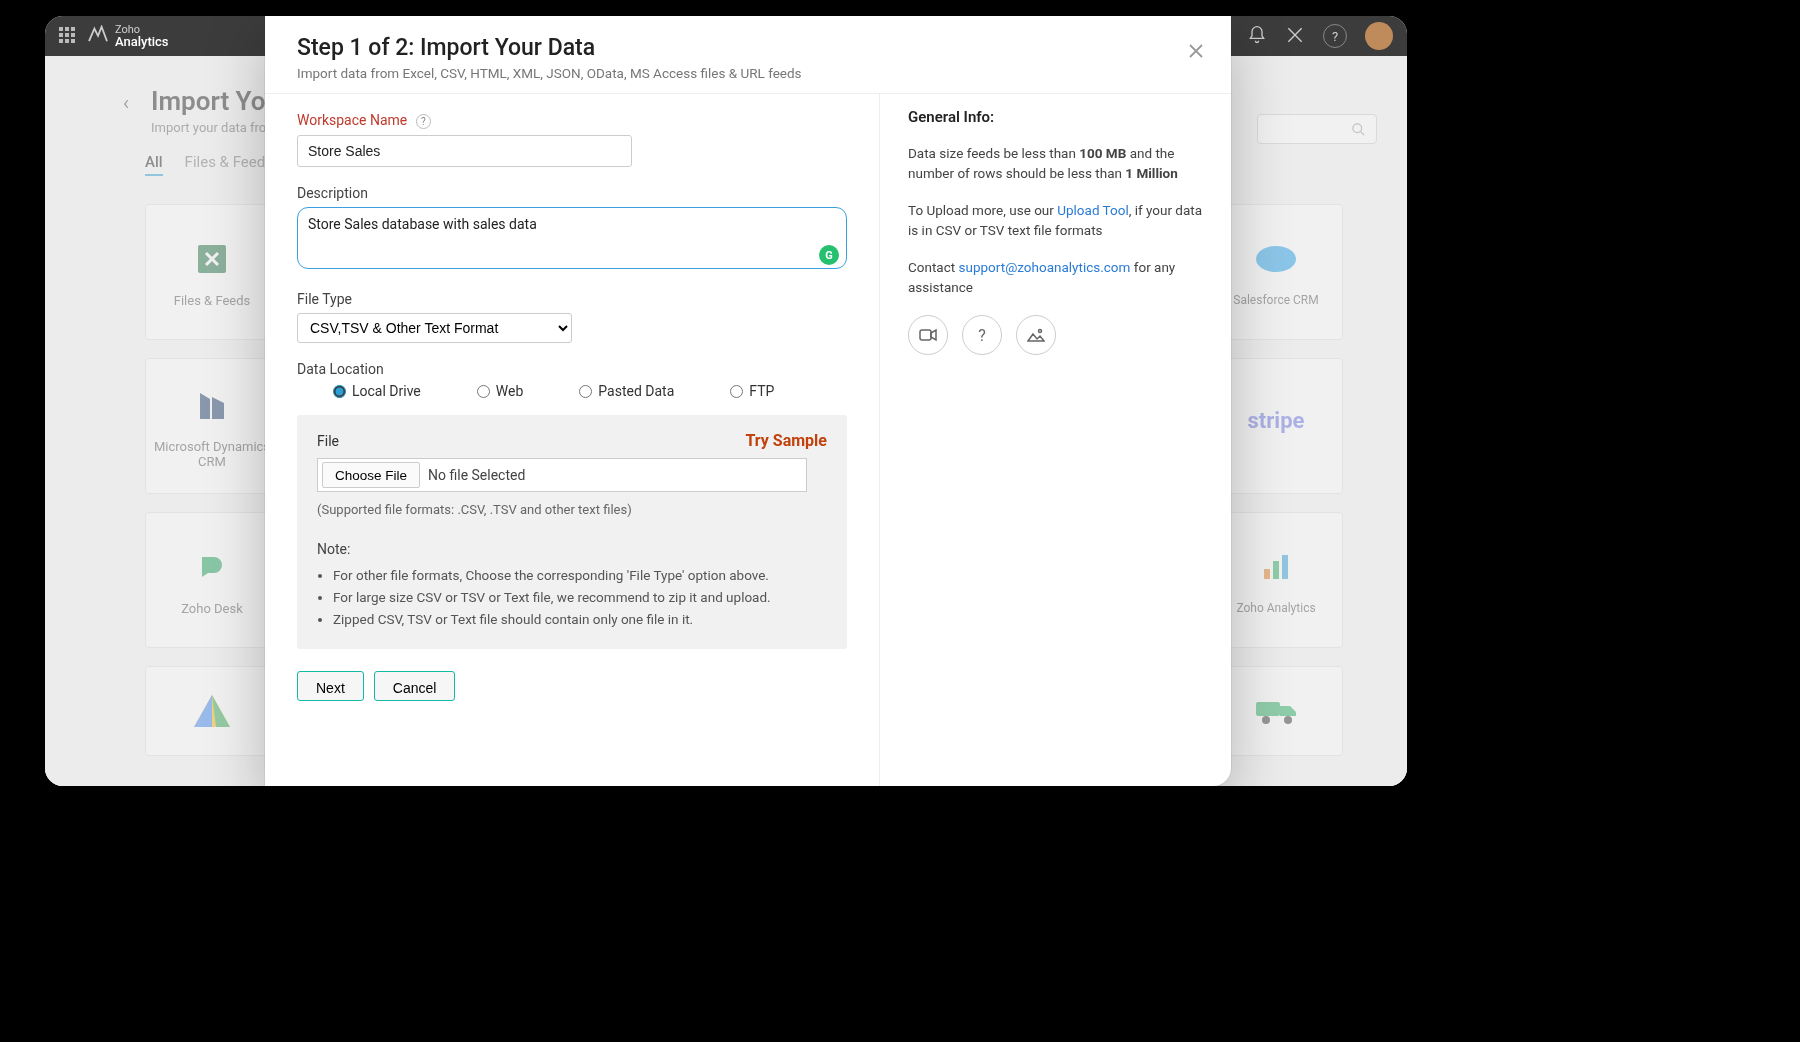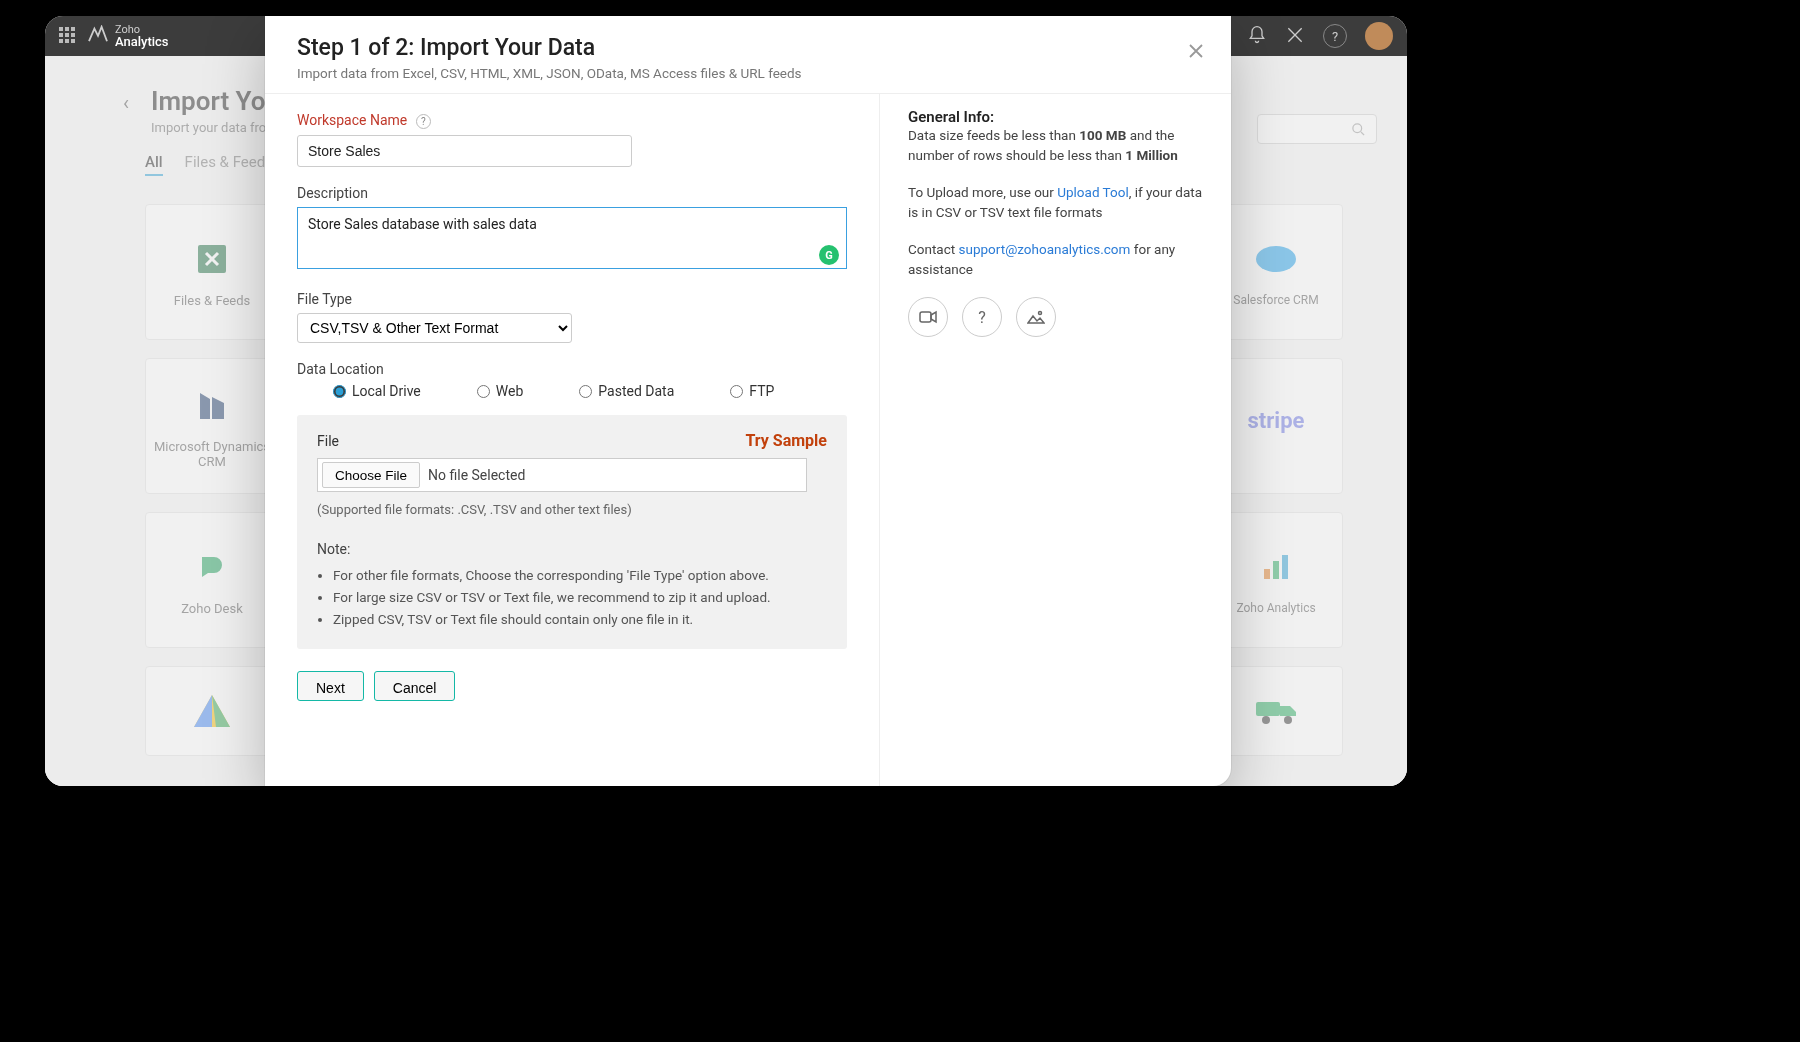--- a/index.html
+++ b/index.html
@@ -81,21 +81,21 @@
 .modal-body { flex:1; display:flex; overflow:auto; }
 .form-col { flex:0 0 614px; padding: 14px 32px; border-right:1px solid #eee; }
 .info-col { flex:1; padding: 14px 28px; font-size:13.5px; color:#444; }
 .form-col label.fld-label { display:block; font-size:14px; color:#444; margin:4px 0 6px; }
 .form-col label.fld-label.required { color:#c0392b; }
 .help-q { display:inline-flex; width:15px;height:15px;border:1px solid #bbb;border-radius:50%;font-size:10px;align-items:center;justify-content:center;color:#888;margin-left:5px; }
 input.text-input {
   width: 335px; height:32px; border:1px solid #ccc; border-radius:3px; padding:0 10px; font-size:14px; color:#222;
 }
 textarea.desc {
-  width:550px; height:62px; border:1px solid #3aa0e0; border-radius:0; padding:8px 10px; font-size:14px; color:#222; resize:none; font-family:inherit;
+  width:550px; height:62px; border:1px solid #3aa0e0; border-radius:11px; padding:8px 10px; font-size:14px; color:#222; resize:none; font-family:inherit;
   position:relative;
 }
 .desc-wrap { position:relative; width:550px; }
 .grammarly { position:absolute; right:8px; bottom:8px; width:20px;height:20px;border-radius:50%;background:#25c16f;color:#fff;font-size:11px;font-weight:bold;display:flex;align-items:center;justify-content:center; }
 select.file-type { width:275px; height:30px; border:1px solid #ccc; border-radius:3px; padding:0 8px; font-size:14px; background:#fff; appearance:auto; }
 .radio-row { display:flex; gap:20px; align-items:center; margin-top:2px; font-size:14px; color:#333; }
 .radio-row label { display:flex; align-items:center; gap:6px; cursor:pointer;padding-left:36px; }
 .radio-row input[type=radio]{ accent-color:#2a9fd6; }
 .file-panel {
   margin-top:16px; background:#f1f1f1; border-radius:3px; padding:16px 20px;
@@ -107,21 +107,21 @@
   margin-top:8px; background:#fff; border:1px solid #ccc; border-radius:0; height:34px; display:flex; align-items:center; max-width:490px;
 }
 .file-input-wrap button { height:26px; margin:0 4px; padding:0 12px; background:#fafafa; border:1px solid #ccc; border-radius:2px; font-size:13.5px; cursor:pointer; }
 .file-input-wrap span { font-size:14px; color:#444; padding-left:4px; }
 .supported { font-size:13px; color:#666; margin-top:10px; }
 .note-title { font-size:14px; color:#444; margin-top:24px; }
 .note-list { margin:10px 0 0 16px; font-size:13.5px; color:#555; }
 .note-list li { margin:6px 0; }
 .action-row { display:flex; gap:10px; margin-top:22px; }
 .action-row button { height:30px; padding:8px 18px; background:#f6f6f6; border:1px solid #14b8a6; border-radius:3px; font-size:14px; cursor:pointer; }
-.info-col h3 { font-size:15px; font-weight:600; color:#222; }
+.info-col h3 { font-size:15px; font-weight:600; color:#222; margin-bottom:18px; }
 .info-col p { margin-bottom:18px; line-height:1.45; }
 .info-col a { color:#2a7bd6; text-decoration:none; }
 .info-icons { display:flex; gap:14px; margin-top:8px; }
 .info-icons .cbtn { width:40px;height:40px;border:1px solid #ccc;border-radius:50%;display:flex;align-items:center;justify-content:center;color:#666;font-size:16px;cursor:pointer; }
 .spacer-block { height:14px; }
 </style>
 </head>
 <body>
 
 <div class="app-window">

